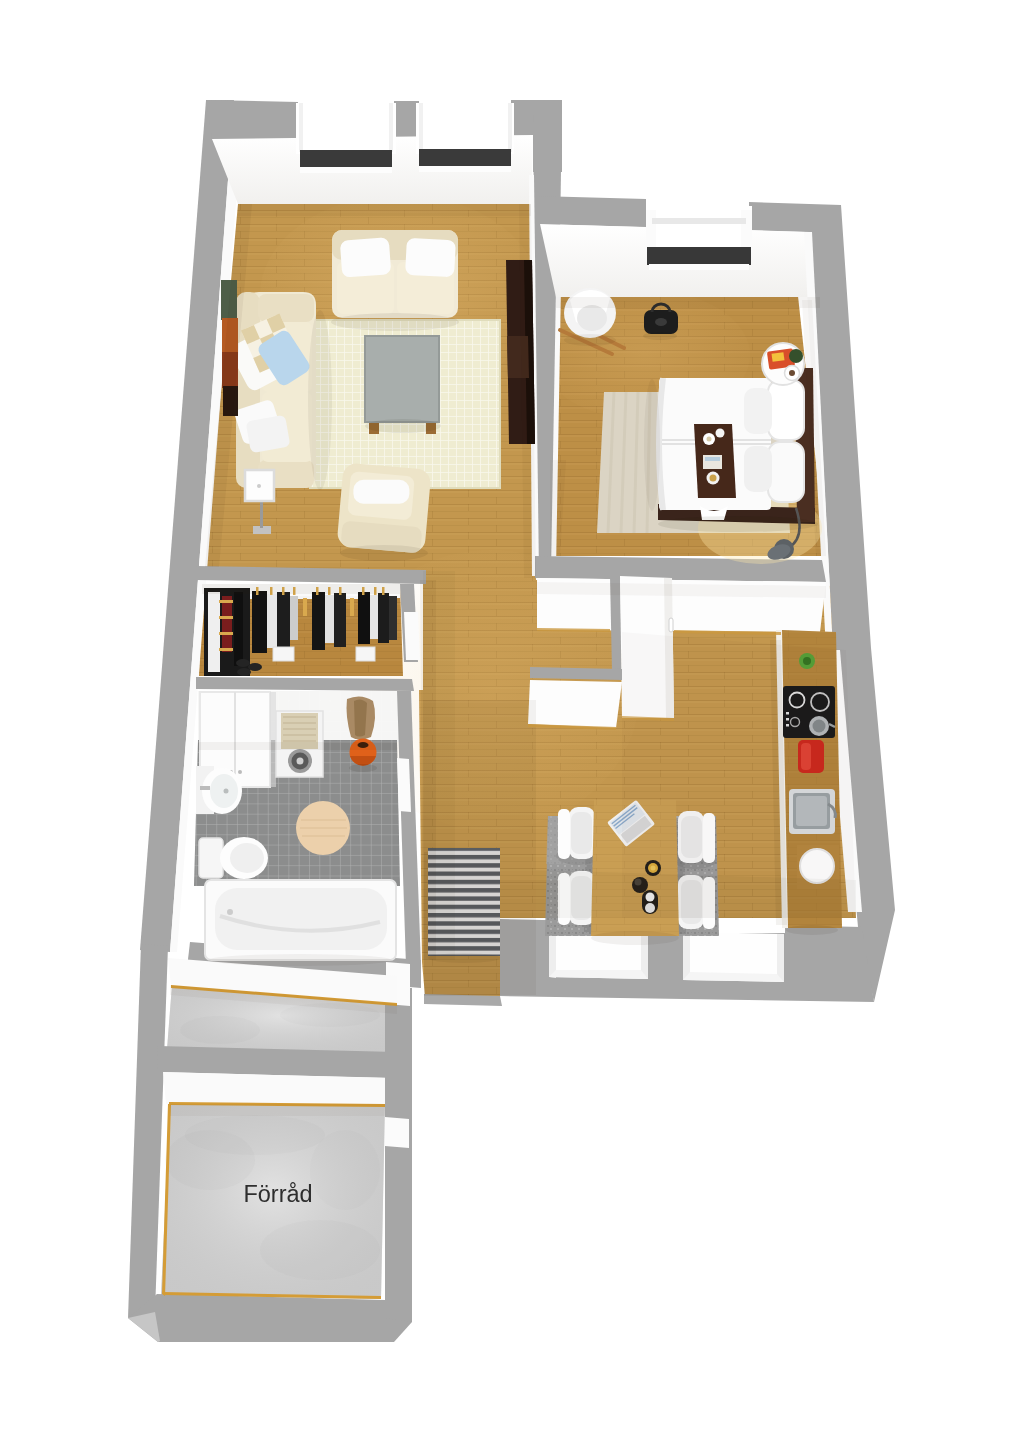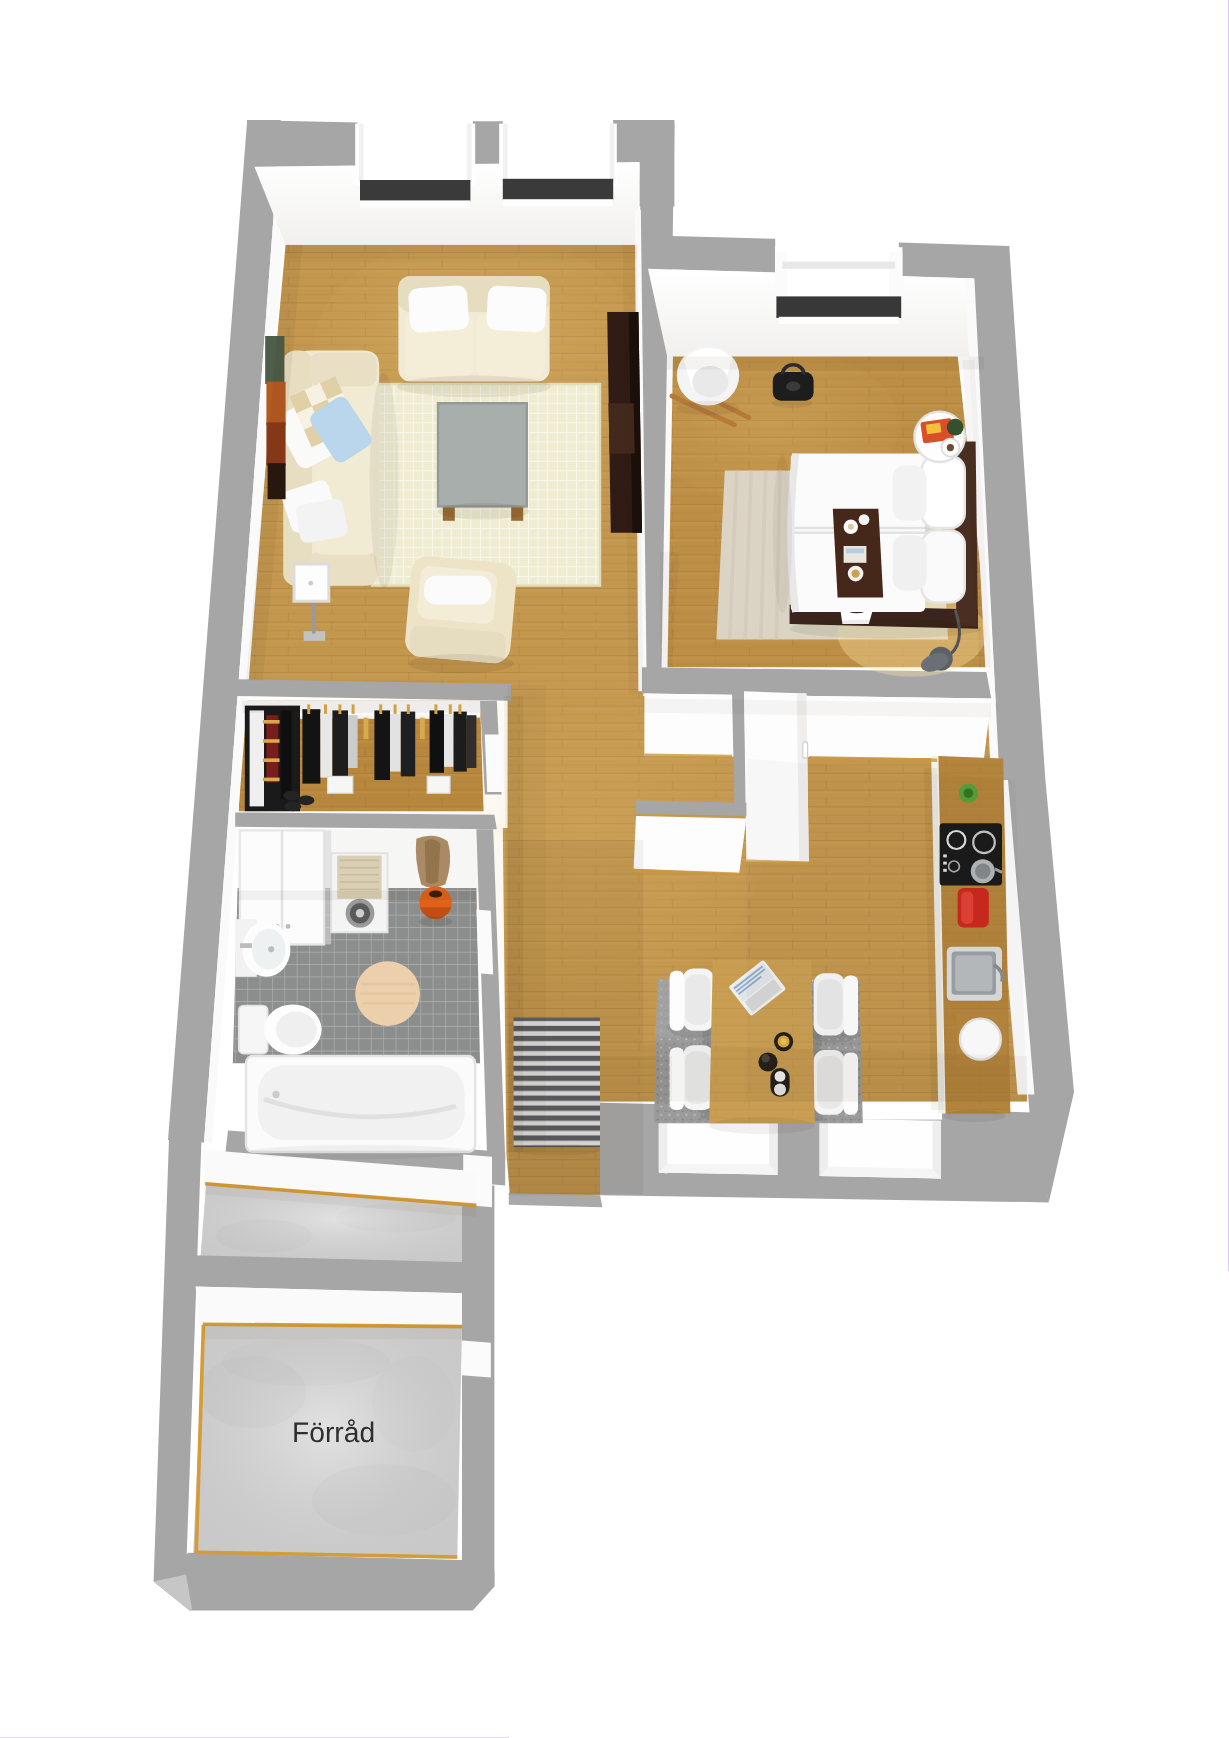--- a/index.html
+++ b/index.html
@@ -1,16 +1,16 @@
 <!DOCTYPE html>
 <html><head>
 <meta charset="utf-8">
 <style>
   html,body{margin:0;padding:0;background:#ffffff;}
-  #page{width:1024px;height:1448px;position:relative;background:#8b5cf6;font-family:"Liberation Sans",sans-serif;}
+  #page{width:1024px;height:1448px;position:relative;background:#d946ef;font-family:"Liberation Sans",sans-serif;}
   svg{display:block;}
 </style>
 </head>
 <body>
 <div id="page">
 <svg width="1024" height="1448" viewBox="0 0 1024 1448">
 <defs>
   <pattern id="plank" width="64" height="14" patternUnits="userSpaceOnUse">
     <rect x="0" y="0" width="64" height="1" fill="#7c571f" opacity="0.20"></rect>
     <rect x="0" y="7" width="64" height="1" fill="#7c571f" opacity="0.10"></rect>

